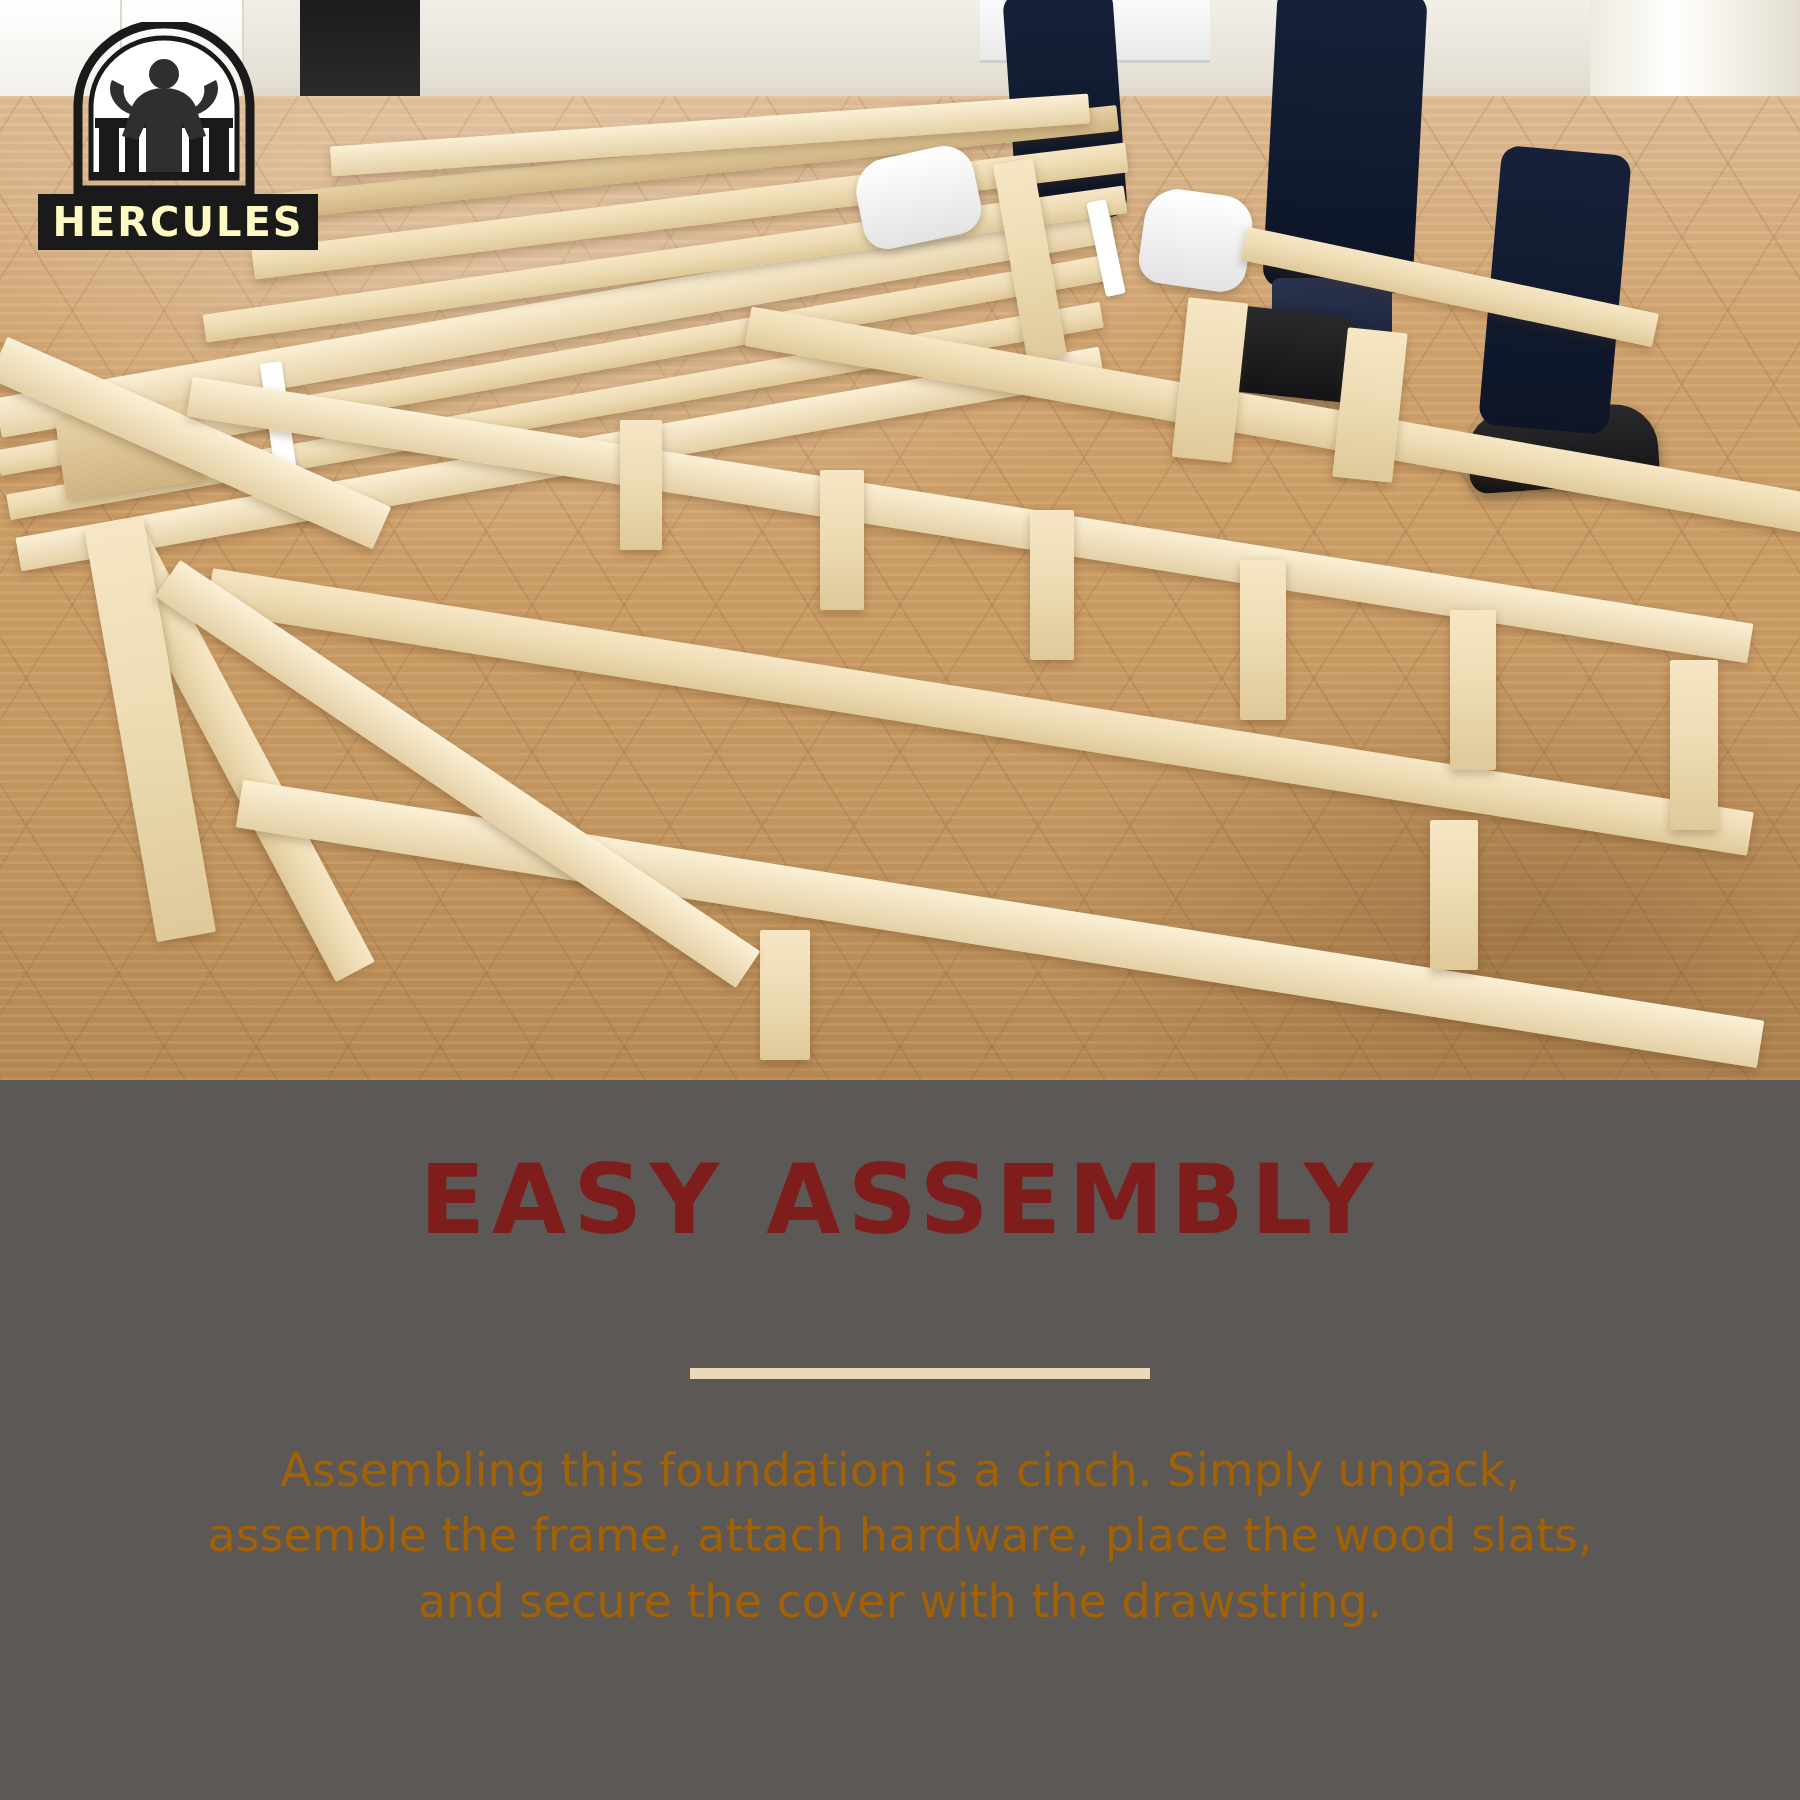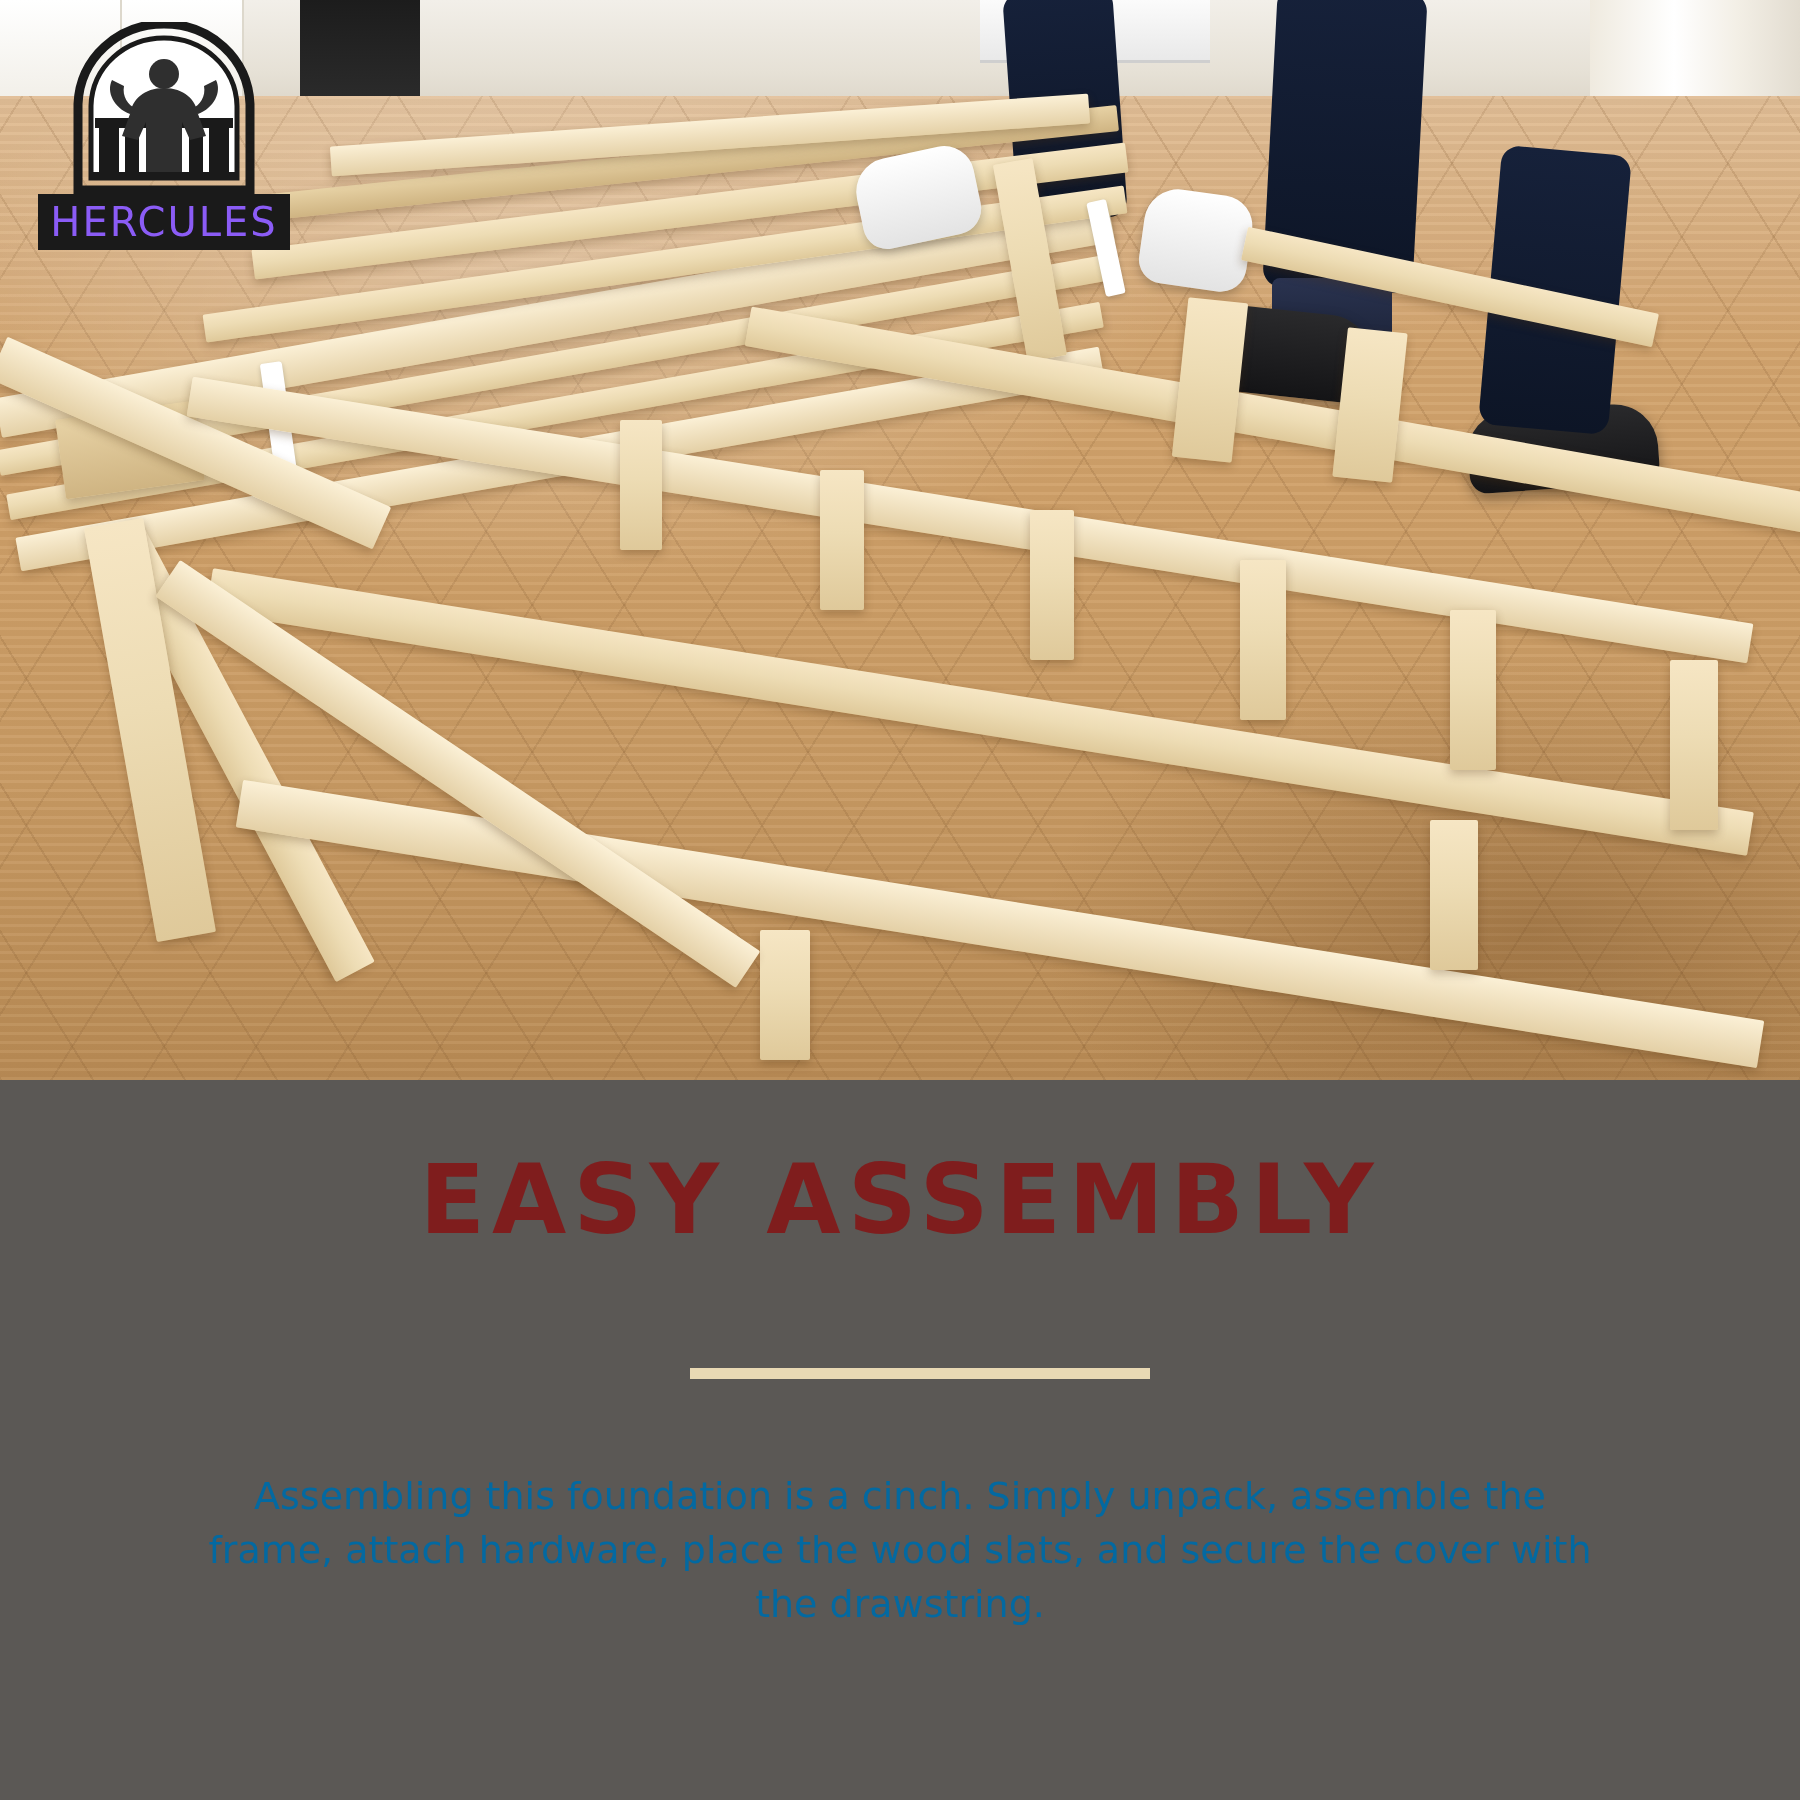--- a/index.html
+++ b/index.html
@@ -161,48 +161,48 @@
     line-height:1.05;
   }
   .divider {
     position:absolute;
     left:690px; top:1368px;
     width:460px; height:11px;
     background:#e9d9b4;
   }
   .body-text {
     position:absolute;
-    left:190px; top:1470px;
+    left:190px; top:1438px;
     width:1420px;
     text-align:center;
-    color:#0369a1;
+    color:#a16207;
     font-family:"DejaVu Sans", sans-serif;
-    font-size:38px;
+    font-size:46px;
     line-height:1.42;
   }
 
   
   .logo {
     position:absolute;
     left:38px; top:22px;
     width:252px; height:232px;
   }
   .logo-badge {
     position:absolute;
     left:28px; top:0;
     width:196px; height:172px;
   }
   .logo-word {
     position:absolute;
     left:0; top:172px;
-    width:252px; height:56px;
+    width:280px; height:56px;
     background:#1a1a1a;
-    color:#8b5cf6;
+    color:#fef9c3;
     font-family:"DejaVu Sans", sans-serif;
-    font-weight:400;
+    font-weight:700;
     font-size:40px;
     letter-spacing:2px;
     display:flex;
     align-items:center;
     justify-content:center;
   }
 </style>
 </head>
 <body>
 

